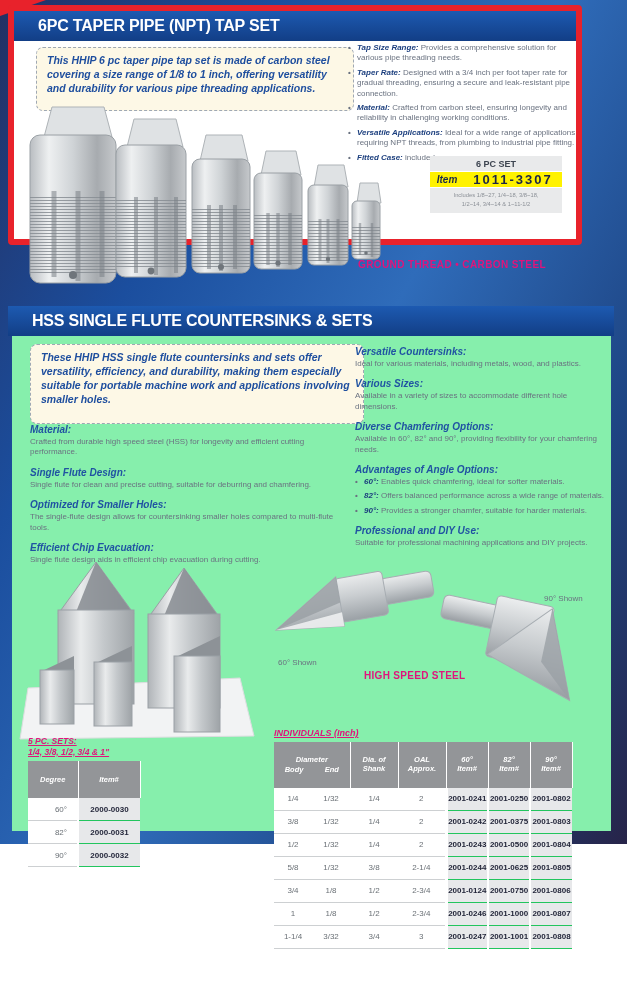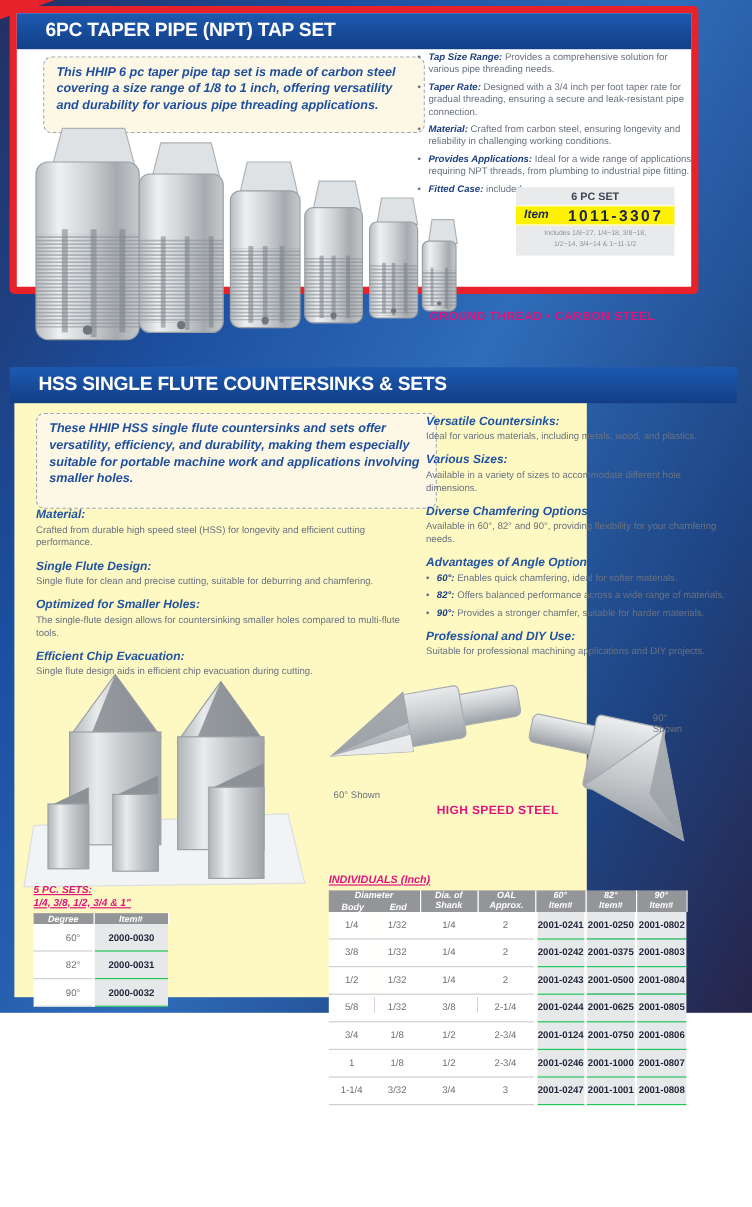--- a/index.html
+++ b/index.html
@@ -11,21 +11,21 @@
       border-left:46px solid #e8222b;border-bottom:16px solid transparent;}
   
   .sec1{position:absolute;left:8px;top:5px;width:574px;height:240px;background:#fff;
         border:6px solid #e8222b;border-radius:4px;box-sizing:border-box;}
   .bar{background:linear-gradient(180deg,#1d5ab1 0%,#123e86 100%);color:#fff;
        font-weight:bold;font-size:16px;letter-spacing:-0.2px;line-height:30px;
        padding-left:24px;white-space:nowrap;overflow:hidden;}
   .sec1 .bar{height:30px;}
   .sec1-body{position:relative;height:calc(100% - 30px);}
   .sec2-bar{position:absolute;left:8px;top:306px;width:606px;height:30px;box-sizing:border-box;}
-  .sec2-body{position:absolute;left:12px;top:336px;width:477px;height:495px;background:#fef9c3;}
+  .sec2-body{position:absolute;left:12px;top:336px;width:599px;height:495px;background:#86efac;}
   
   .introbox{position:absolute;background:#fdf8e6;border:1px dashed #9fa8b4;border-radius:7px;
             color:#1e4e9e;font-weight:bold;font-style:italic;font-size:10.5px;line-height:1.32;
             padding:6px 10px;box-sizing:border-box;}
   .introbox p{margin:0;}
   .feat h3{margin:0 0 2px 0;font-size:10px;font-style:italic;color:#2053a2;}
   .feat p{margin:0;font-size:8px;line-height:1.3;color:#6a7280;}
   .feat{margin-bottom:9px;}
   ul.blist{list-style:none;margin:0;padding:0;}
   ul.blist li{position:relative;padding-left:9px;margin-bottom:4px;
@@ -51,21 +51,21 @@
   .s2-right{position:absolute;left:343px;top:10px;width:252px;}
   .s2-right ul.blist{margin-top:1px;}
   .lab{position:absolute;font-size:8px;color:#6a7280;}
   .hsslab{position:absolute;left:352px;top:334px;font-size:10px;letter-spacing:0.3px;}
   .photo{position:absolute;}
   
   .ttl{font-size:8.5px;font-style:italic;font-weight:bold;color:#e0147c;
        text-decoration:underline;line-height:1.25;margin:0;}
   table{border-collapse:collapse;table-layout:fixed;}
   th{background:#939598;color:#fff;font-style:italic;font-weight:bold;font-size:7.5px;
-     padding:0 0;border-right:1px solid #fff;}
+     padding:14px 0;border-right:1px solid #fff;}
   td{text-align:center;font-size:8px;color:#6a7076;background:#fff;
      border-bottom:1px solid #cdd0d2;padding:6px 0;height:10px;}
   td.itm{background:#e7e8ea;font-weight:bold;color:#23263a;
          border-bottom:1px solid #22c55e;border-left:2px solid #fff;}
   .setsblock{position:absolute;left:16px;top:400px;}
   .sets{width:112px;margin-top:4px;}
   .sets td.deg{text-align:right;padding-right:10px;}
   .indblock{position:absolute;left:262px;top:392px;}
   .ind{width:298px;margin-top:3px;}
   .ind td:nth-child(5){border-left:3px solid #fff;}
@@ -87,21 +87,21 @@
     <div class="sec1-body">
 
       <div class="introbox s1-intro">
         <p>This HHIP 6 pc taper pipe tap set is made of carbon steel covering a size range of 1/8 to 1 inch, offering versatility and durability for various pipe threading applications.</p>
       </div>
 
       <ul class="blist s1-bullets">
         <li><b>Tap Size Range:</b> <span>Provides a comprehensive solution for various pipe threading needs.</span></li>
         <li><b>Taper Rate:</b> <span>Designed with a 3/4 inch per foot taper rate for gradual threading, ensuring a secure and leak-resistant pipe connection.</span></li>
         <li><b>Material:</b> <span>Crafted from carbon steel, ensuring longevity and reliability in challenging working conditions.</span></li>
-        <li><b>Provides Applications:</b> <span>Ideal for a wide range of applications requiring NPT threads, from plumbing to industrial pipe fitting.</span></li>
+        <li><b>Versatile Applications:</b> <span>Ideal for a wide range of applications requiring NPT threads, from plumbing to industrial pipe fitting.</span></li>
         <li><b>Fitted Case:</b> <span>included</span></li>
       </ul>
 
       <svg class="taps" width="420" height="190" viewBox="0 0 420 190">
         <defs>
           <linearGradient id="g1" x1="0" y1="0" x2="1" y2="0">
             <stop offset="0" stop-color="#b9bdc1"></stop>
               <stop offset="0.22" stop-color="#eef0f1"></stop>
             <stop offset="0.5" stop-color="#cfd3d6"></stop>
               <stop offset="0.78" stop-color="#a7abaf"></stop>

